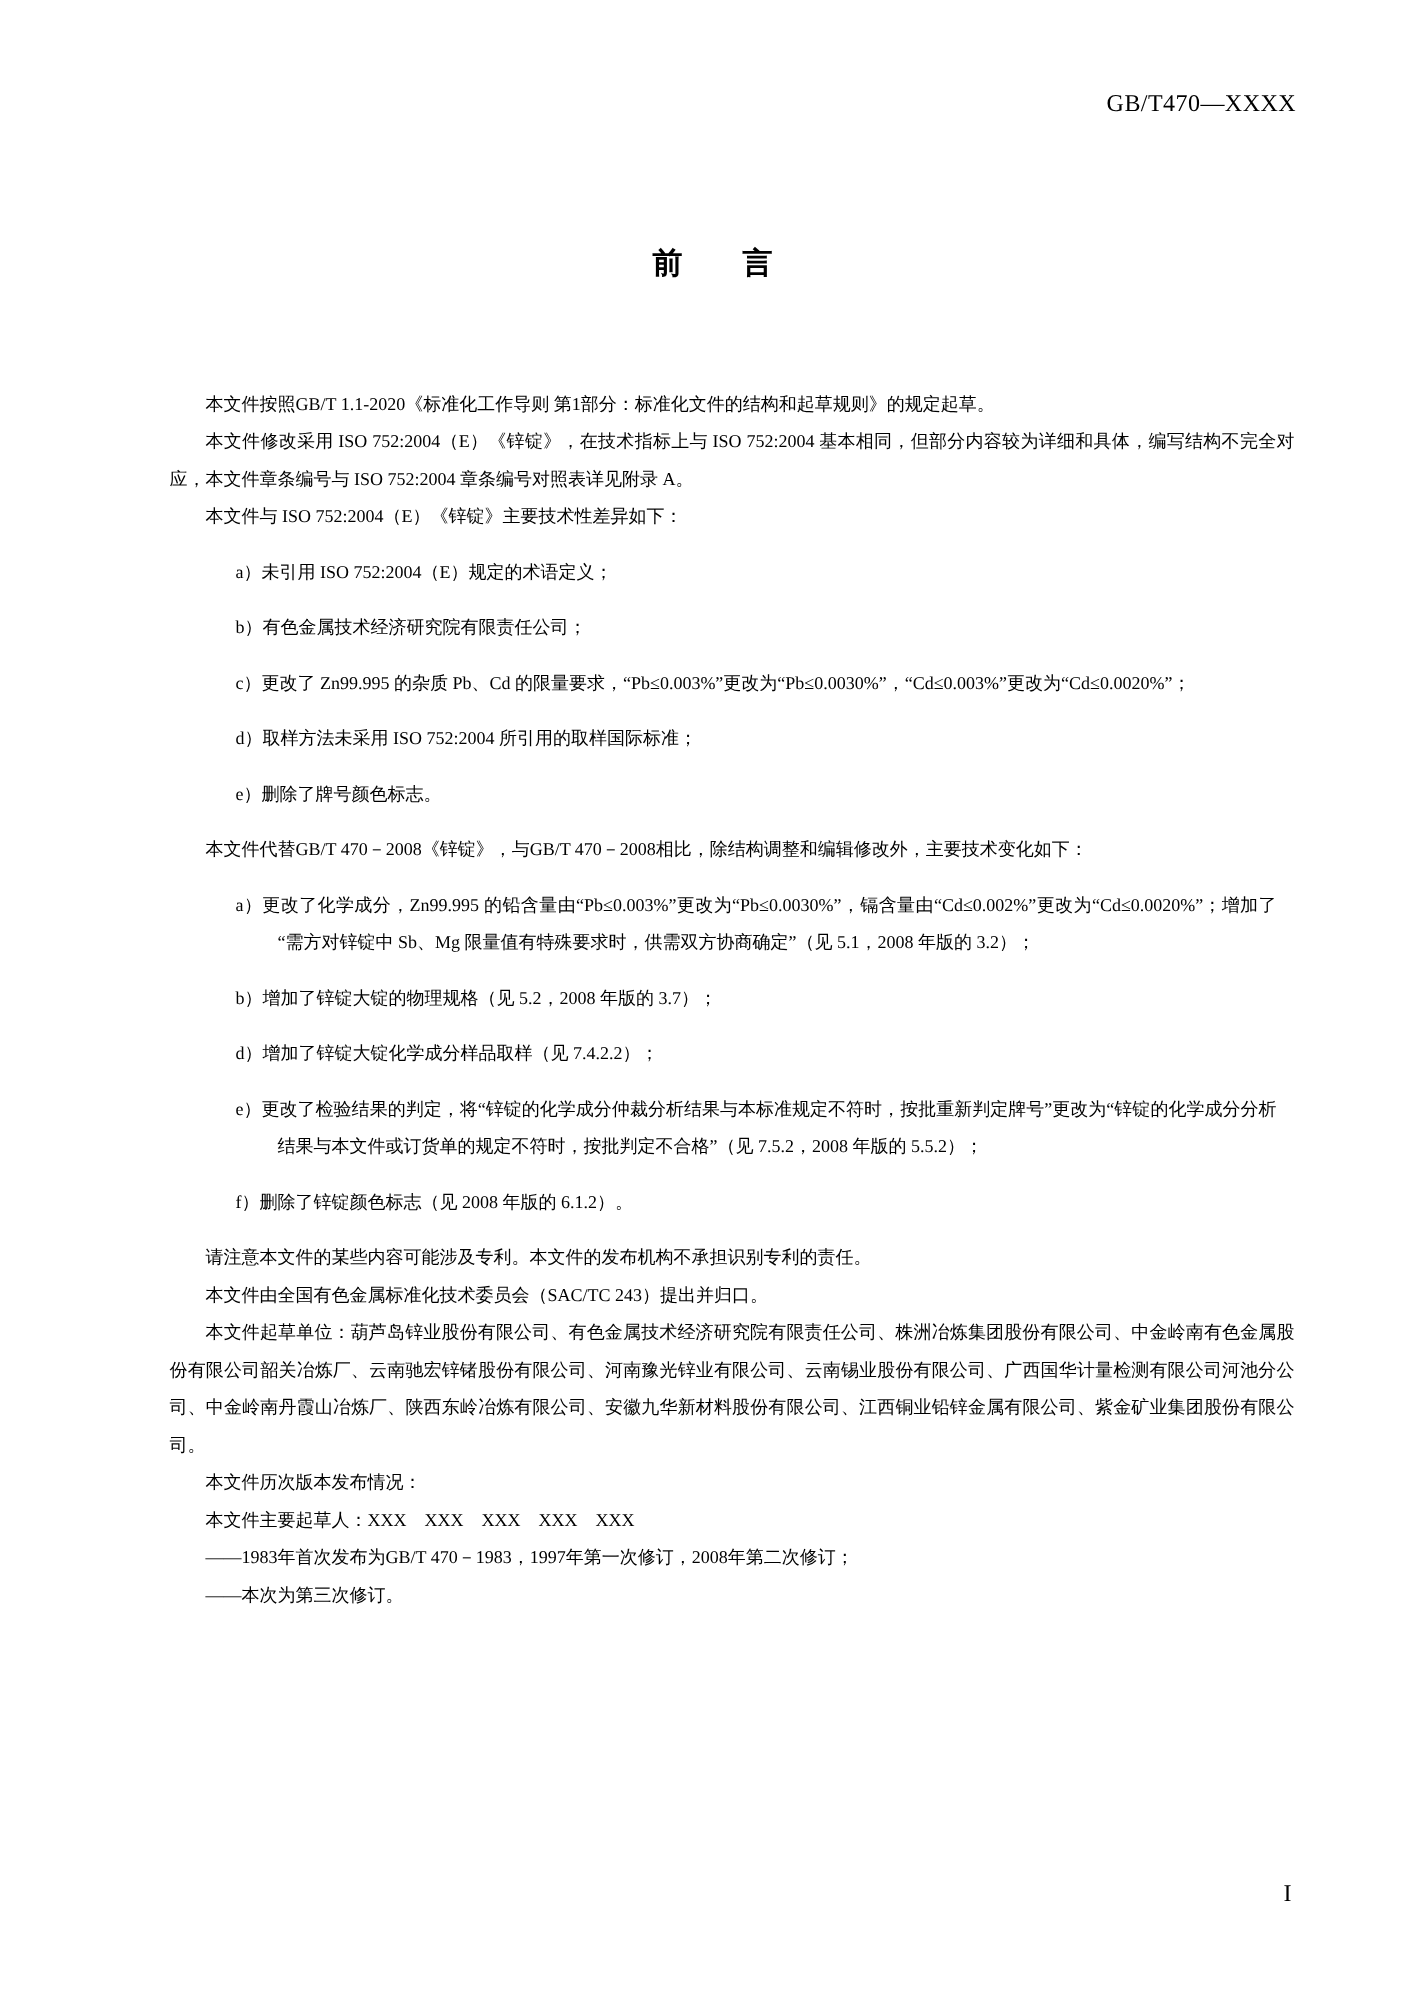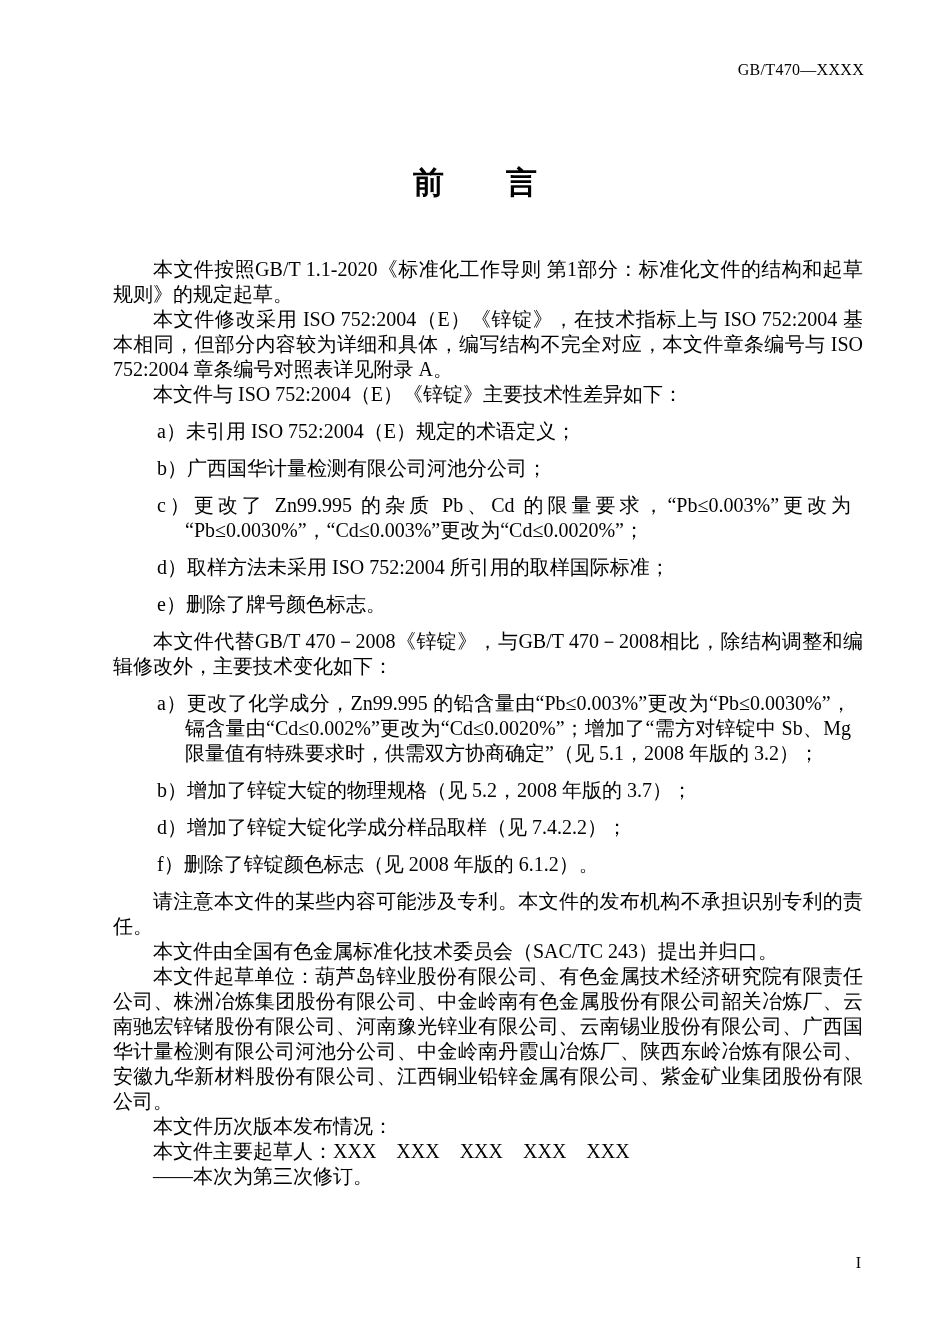--- a/index.html
+++ b/index.html
@@ -19,29 +19,29 @@
     top: 61px; left: 113px; right: 86px;
     text-align: right;
     font-size: 16px;
     letter-spacing: 0.3px;
     white-space: pre;
   }
   .doc-title {
     position: absolute;
     top: 162px; left: 0; width: 100%;
     text-align: center;
-    font-size: 31px;
+    font-size: 20px;
     font-weight: bold;
     font-family: Liberation Serif, serif;
     white-space: pre;
   }
   .content {
     position: absolute;
     top: 257px; left: 113px; width: 750px;
-    font-size: 20px;
+    font-size: 12px;
     line-height: 25px;
     text-align: justify;
   }
   .content .p {
     margin: 0;
     text-indent: 2em;
   }
   .content .li {
     margin: 12px;
     padding-left: 60px;
@@ -60,32 +60,34 @@
 
   <div class="doc-header">GB/T470—XXXX</div>
 
   <div class="doc-title">前　　言</div>
 
   <div class="content">
     <p class="p">本文件按照GB/T 1.1-2020《标准化工作导则 第1部分：标准化文件的结构和起草规则》的规定起草。</p>
     <p class="p">本文件修改采用 ISO 752:2004（E）《锌锭》，在技术指标上与 ISO 752:2004 基本相同，但部分内容较为详细和具体，编写结构不完全对应，本文件章条编号与 ISO 752:2004 章条编号对照表详见附录 A。</p>
     <p class="p">本文件与 ISO 752:2004（E）《锌锭》主要技术性差异如下：</p>
     <p class="li">a）未引用 ISO 752:2004（E）规定的术语定义；</p>
-    <p class="li">b）广西国华计量检测有限公司河池分公司；</p>
+    <p class="li">b）有色金属技术经济研究院有限责任公司；</p>
     <p class="li">c）更改了 Zn99.995 的杂质 Pb、Cd 的限量要求，“Pb≤0.003%”更改为“Pb≤0.0030%”，“Cd≤0.003%”更改为“Cd≤0.0020%”；</p>
     <p class="li">d）取样方法未采用 ISO 752:2004 所引用的取样国际标准；</p>
     <p class="li">e）删除了牌号颜色标志。</p>
     <p class="p">本文件代替GB/T 470－2008《锌锭》，与GB/T 470－2008相比，除结构调整和编辑修改外，主要技术变化如下：</p>
     <p class="li">a）更改了化学成分，Zn99.995 的铅含量由“Pb≤0.003%”更改为“Pb≤0.0030%”，镉含量由“Cd≤0.002%”更改为“Cd≤0.0020%”；增加了“需方对锌锭中 Sb、Mg 限量值有特殊要求时，供需双方协商确定”（见 5.1，2008 年版的 3.2）；</p>
     <p class="li">b）增加了锌锭大锭的物理规格（见 5.2，2008 年版的 3.7）；</p>
     <p class="li">d）增加了锌锭大锭化学成分样品取样（见 7.4.2.2）；</p>
+    <p class="li">e）更改了检验结果的判定，将“锌锭的化学成分仲裁分析结果与本标准规定不符时，按批重新判定牌号”更改为“锌锭的化学成分分析结果与本文件或订货单的规定不符时，按批判定不合格”（见 7.5.2，2008 年版的 5.5.2）；</p>
     <p class="li">f）删除了锌锭颜色标志（见 2008 年版的 6.1.2）。</p>
     <p class="p">请注意本文件的某些内容可能涉及专利。本文件的发布机构不承担识别专利的责任。</p>
     <p class="p">本文件由全国有色金属标准化技术委员会（SAC/TC 243）提出并归口。</p>
     <p class="p">本文件起草单位：葫芦岛锌业股份有限公司、有色金属技术经济研究院有限责任公司、株洲冶炼集团股份有限公司、中金岭南有色金属股份有限公司韶关冶炼厂、云南驰宏锌锗股份有限公司、河南豫光锌业有限公司、云南锡业股份有限公司、广西国华计量检测有限公司河池分公司、中金岭南丹霞山冶炼厂、陕西东岭冶炼有限公司、安徽九华新材料股份有限公司、江西铜业铅锌金属有限公司、紫金矿业集团股份有限公司。</p>
     <p class="p">本文件历次版本发布情况：</p>
     <p class="p">本文件主要起草人：XXX　XXX　XXX　XXX　XXX</p>
+    <p class="p">——1983年首次发布为GB/T 470－1983，1997年第一次修订，2008年第二次修订；</p>
     <p class="p">——本次为第三次修订。</p>
   </div>
 
   <div class="page-number">I</div>
 
 </div>
 
 </body></html>

